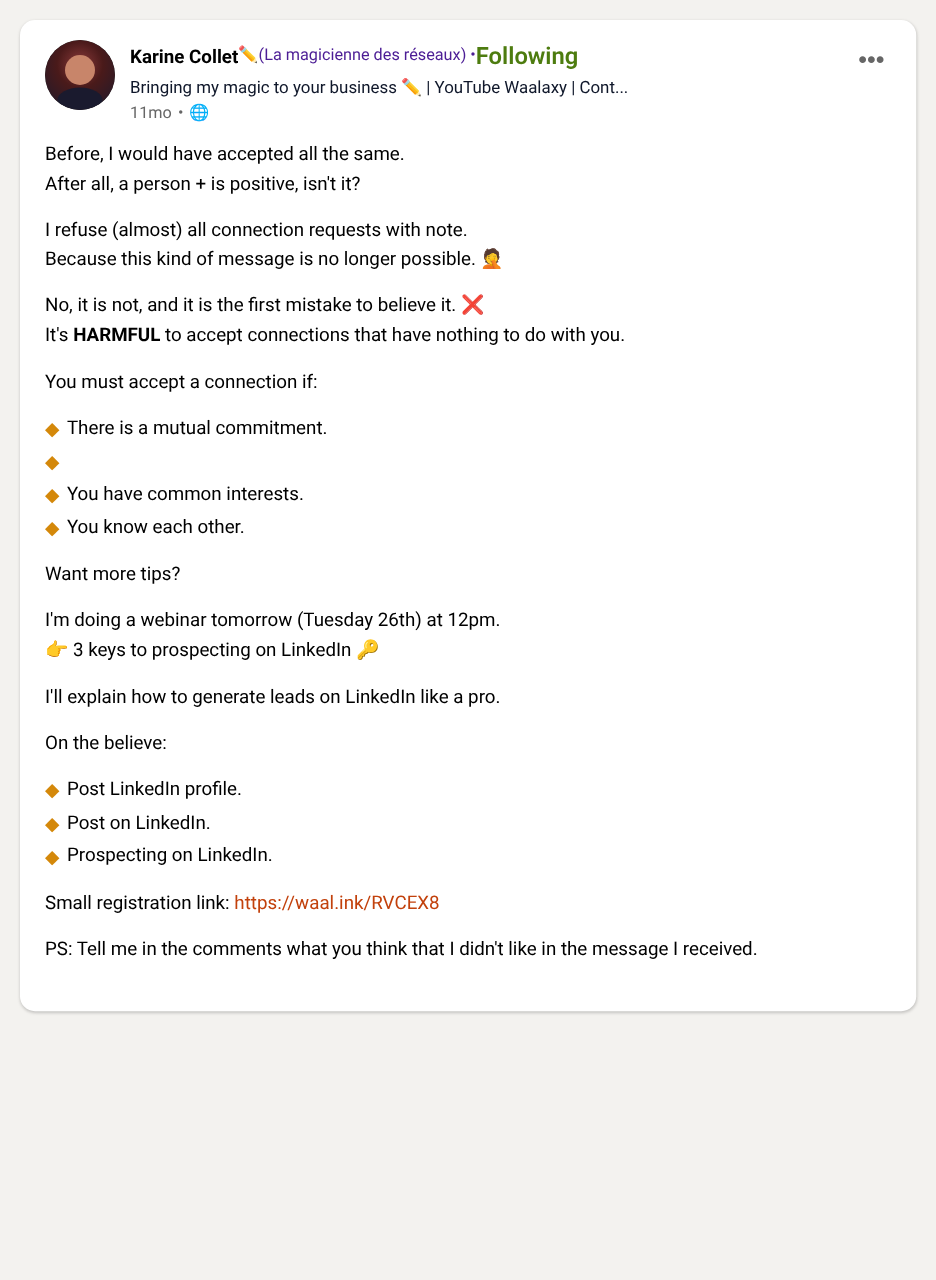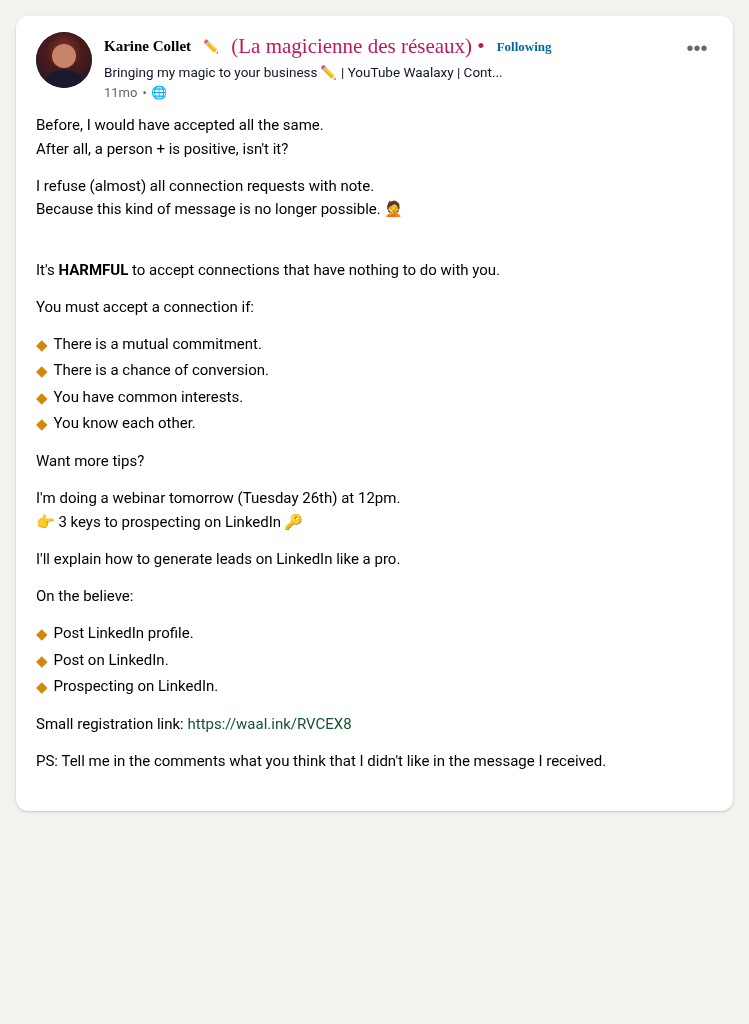--- a/index.html
+++ b/index.html
@@ -86,45 +86,44 @@
     .header-info {
       display: flex;
       flex-direction: column;
       gap: 2px;
     }
 
     .name-row {
       display: flex;
       align-items: center;
       flex-wrap: wrap;
-      gap: 12px;
+      gap: 0;
       font-size: 15px;
       line-height: 1.4;
-      font-family: Liberation Serif, serif;
     }
 
     .name {
       font-weight: 700;
       color: #000000;
     }
 
     .pencil-icon {
       font-size: 13px;
       color: #666;
     }
 
     .subtitle-text {
-      color: #be185d;
-      font-size: 21px;
+      color: #4c1d95;
+      font-size: 13px;
     }
 
     .following-badge {
-      color: #0369a1;
+      color: #4d7c0f;
       font-weight: 600;
-      font-size: 13px;
+      font-size: 19px;
     }
 
     .tagline {
       font-size: 13.5px;
       color: #0f172a;
       line-height: 1.4;
     }
 
     .meta-row {
       display: flex;
@@ -185,21 +184,21 @@
     }
 
     .diamond {
       color: #d4880a;
       font-size: 15px;
       flex-shrink: 0;
       margin-top: 1px;
     }
 
     .link {
-      color: #14532d;
+      color: #c2410c;
       text-decoration: none;
     }
 
     .bold-text {
       font-weight: 700;
     }
   </style>
 </head>
 <body>
 
@@ -236,34 +235,33 @@
       <span>Before, I would have accepted all the same.</span><br>
       <span>After all, a person + is positive, isn't it?</span>
     </p>
 
     <p>
       <span>I refuse (almost) all connection requests with note.</span><br>
       <span>Because this kind of message is no longer possible. 🤦</span>
     </p>
 
     <p>
-      <br>
+      <span>No, it is not, and it is the first mistake to believe it. ❌</span><br>
       <span>It's <span class="bold-text">HARMFUL</span> to accept connections that have nothing to do with you.</span>
     </p>
 
     <p>You must accept a connection if:</p>
 
     <div class="bullet-list">
       <div class="bullet-item">
         <span class="diamond">◆</span>
         <span>There is a mutual commitment.</span>
       </div>
       <div class="bullet-item">
         <span class="diamond">◆</span>
-        <span>There is a chance of conversion.</span>
       </div>
       <div class="bullet-item">
         <span class="diamond">◆</span>
         <span>You have common interests.</span>
       </div>
       <div class="bullet-item">
         <span class="diamond">◆</span>
         <span>You know each other.</span>
       </div>
     </div>

